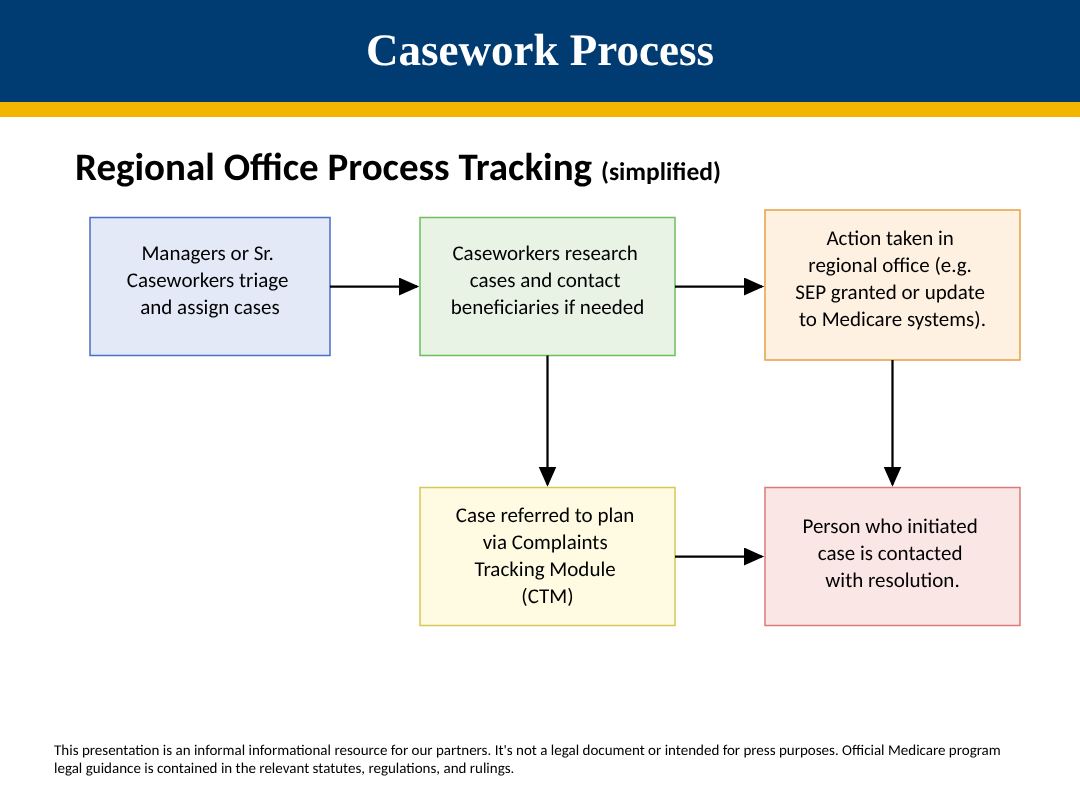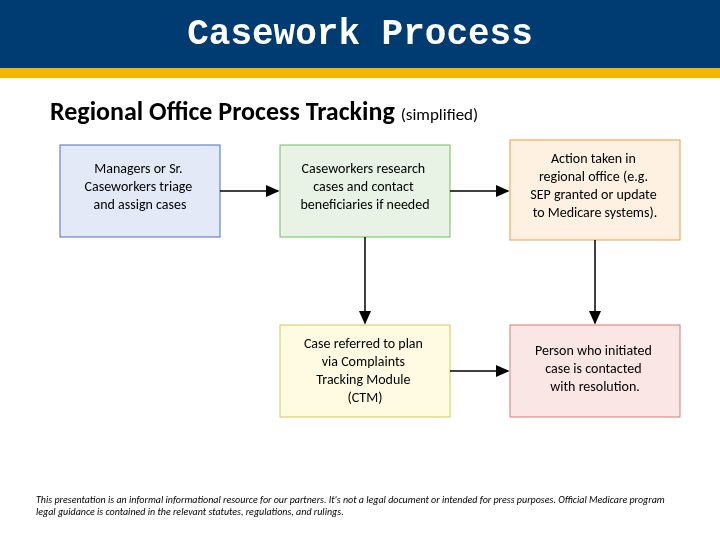--- a/index.html
+++ b/index.html
@@ -1,22 +1,22 @@
 <!DOCTYPE html>
 <html><head>
 <meta charset="utf-8">
 <style>
   html,body{margin:0;padding:0;width:720px;height:540px;font-family:Calibri,Arial,sans-serif;background:#fff;position:relative;overflow:hidden}
   .banner-blue{position:absolute;left:0;top:0;width:720px;height:68px;background:#003b71;display:flex;justify-content:center;align-items:center}
-  .banner-blue h1{margin:11px;color:#fff;font-size:36px;font-weight:bold;font-family:Liberation Mono, monospace}
+  .banner-blue h1{margin:11px;color:#fff;font-size:30px;font-weight:bold;font-family:Liberation Serif, serif}
   .banner-gold{position:absolute;left:0;top:68px;width:720px;height:10px;background:#f2b600}
   .subhead{position:absolute;left:50px;top:95px;font-size:26px;font-weight:bold;color:#000}
-  .subhead .small{font-size:17px;font-weight:normal}
+  .subhead .small{font-size:17px;font-weight:bold}
   svg.diagram{position:absolute;left:0;top:135px;width:720px;height:340px}
-  .disclaimer{position:absolute;left:36px;right:36px;bottom:22px;font-size:10px;font-style:italic;color:#000;line-height:1.2}
+  .disclaimer{position:absolute;left:36px;right:36px;bottom:22px;font-size:10px;color:#000;line-height:1.2}
   .box-text{font-family:Calibri,Arial,sans-serif;font-size:14px;fill:#000}
 </style>
 </head>
 <body>
 
 <div class="banner-blue">
   <h1>Casework Process</h1>
 </div>
 <div class="banner-gold"></div>
 

